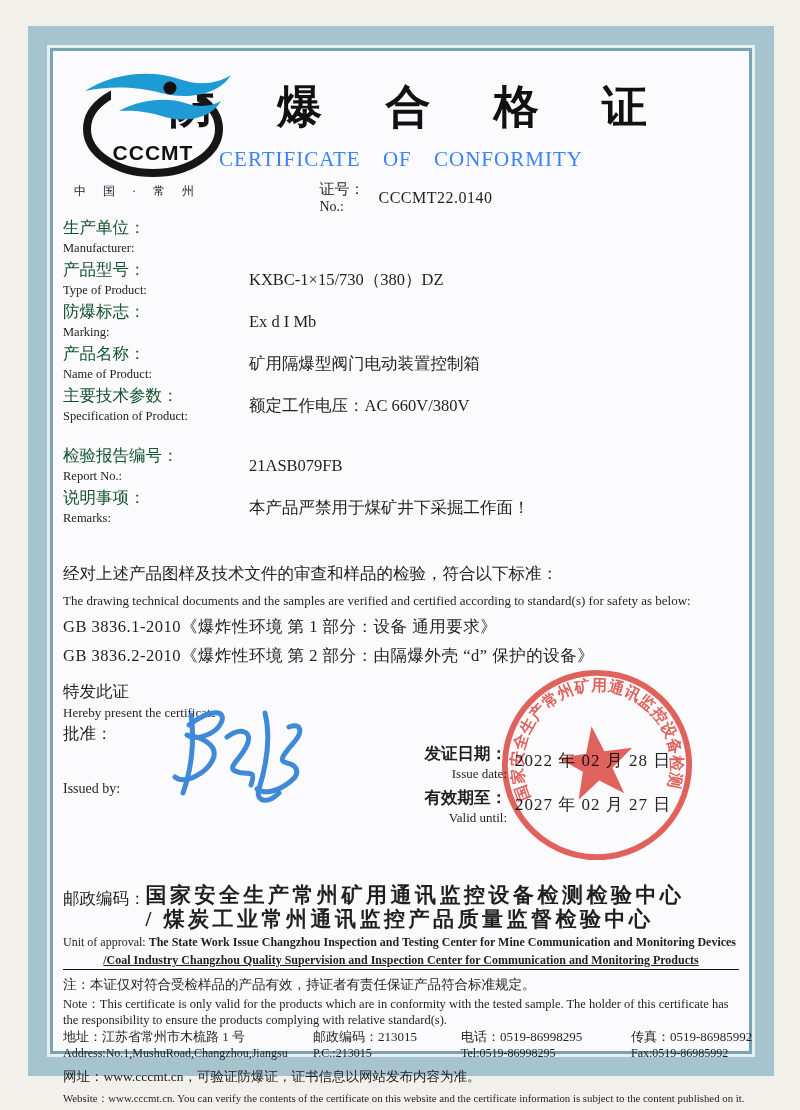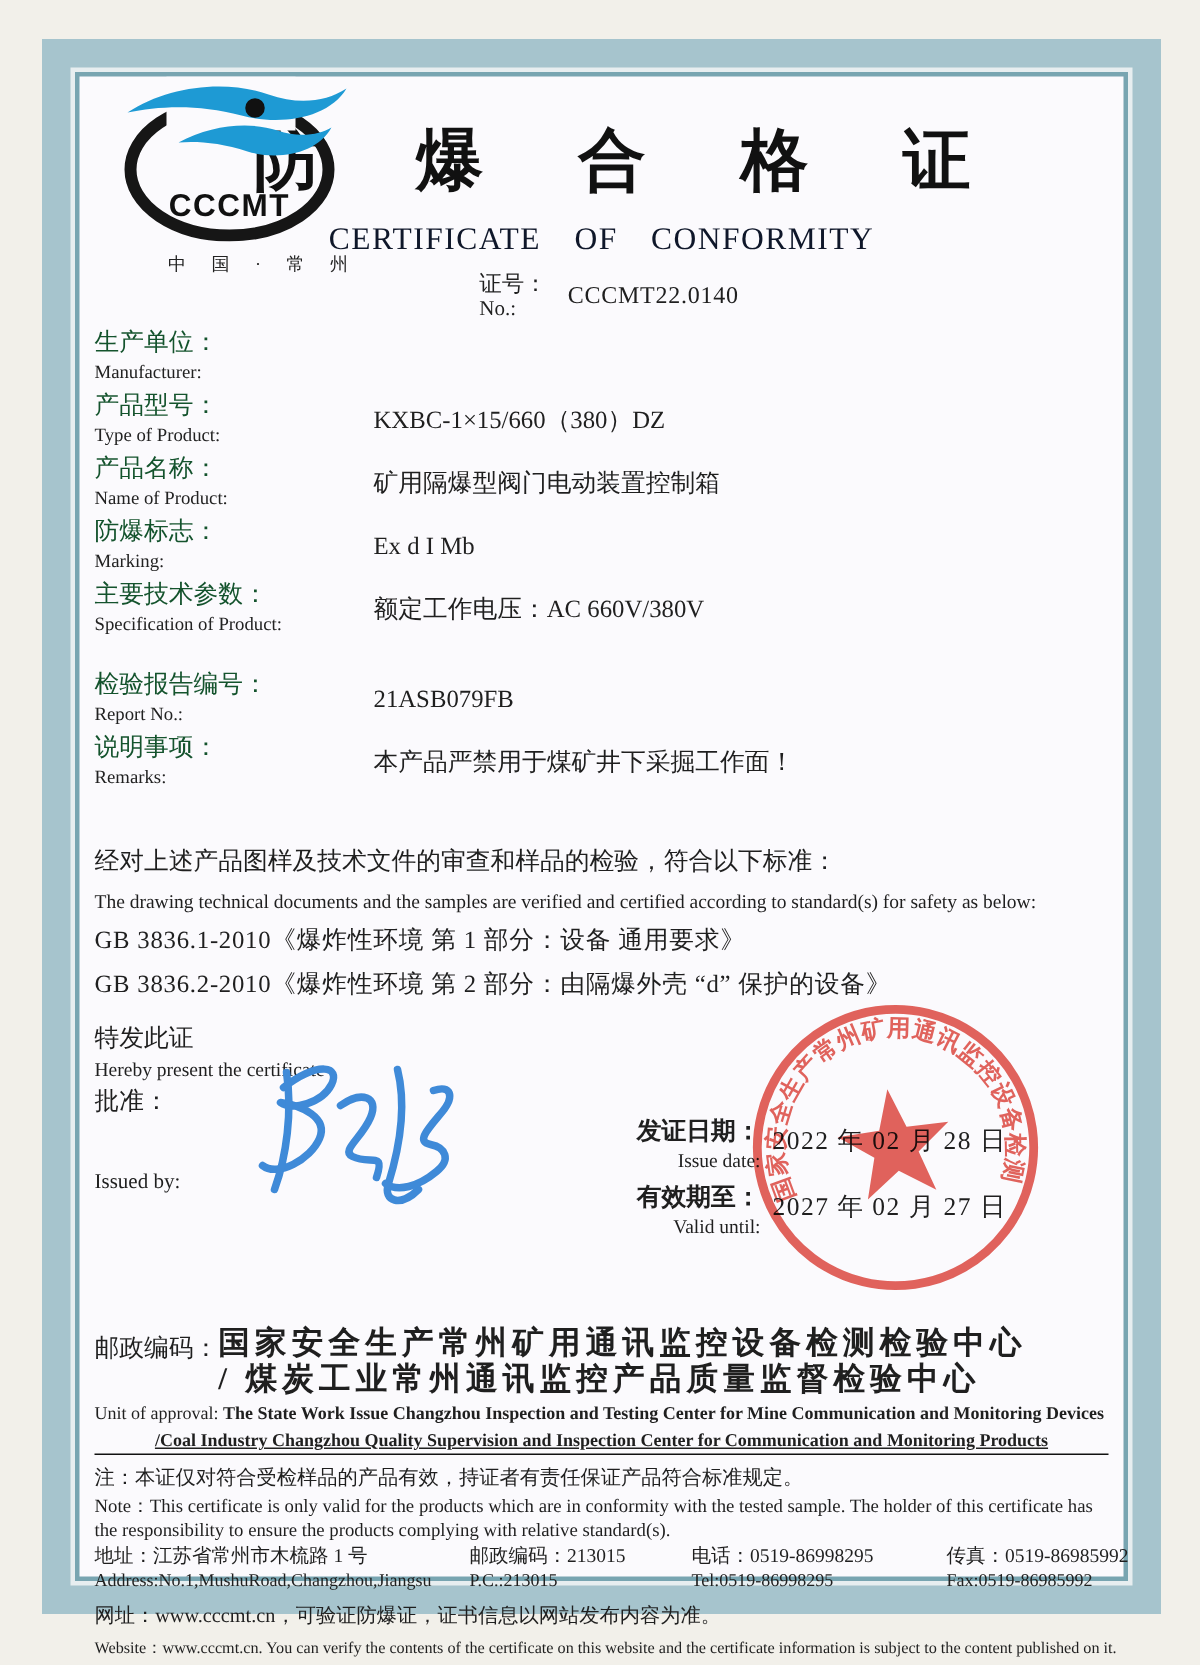--- a/index.html
+++ b/index.html
@@ -14,29 +14,29 @@
   .cert-band {
     position:absolute; left:28px; top:26px; right:26px; bottom:34px;
     background:#a6c4cd; padding:19px;
   }
   .cert-light { background:#e7eef0; padding:3px; height:100%; }
   .cert-dark { background:#78a5b1; padding:3px; height:100%; }
   .cert-body { background:#fbfafd; height:100%; padding:0 10px; position:relative; }
 
   
   .header { position:relative; height:162px; }
-  .logo { position:absolute; left:4px; top:0; width:172px; text-align:right; }
+  .logo { position:absolute; left:4px; top:16px; width:172px; text-align:left; }
   .logo-sub { font-size:12px; letter-spacing:7px; color:#222; margin-top:2px; padding-left:7px; }
   .title {
     text-align:center; font-size:45px; font-weight:600; letter-spacing:26px;
     padding-top:26px; padding-left:40px; color:#111;
   }
   .subtitle {
     text-align:center; font-size:21px; letter-spacing:1px; word-spacing:16px;
-    margin-top:10px; color:#0f172a;
+    margin-top:10px; color:#3b82f6;
   }
   .certno { display:flex; justify-content:center; margin-top:8px; margin-left:10px; }
   .certno-labels { text-align:left; }
   .certno-cn { font-size:15px; }
   .certno-en { font-size:14px; }
   .certno-val { font-size:16px; margin-left:14px; align-self:center; letter-spacing:.5px; }
 
   
   .fields { margin-top:4px; }
   .frow { display:flex; min-height:42px; }
@@ -123,35 +123,35 @@
         <div class="flabels">
           <div class="flabel-cn">生产单位：</div>
           <div class="flabel-en">Manufacturer:</div>
         </div>
       </div>
       <div class="frow">
         <div class="flabels">
           <div class="flabel-cn">产品型号：</div>
           <div class="flabel-en">Type of Product:</div>
         </div>
-        <div class="fvalue">KXBC-1×15/660（380）DZ</div>
+        <div class="fvalue">KXBC-1×15/730（380）DZ</div>
+      </div>
+      <div class="frow">
+        <div class="flabels">
+          <div class="flabel-cn">防爆标志：</div>
+          <div class="flabel-en">Marking:</div>
+        </div>
+        <div class="fvalue">Ex d I Mb</div>
       </div>
       <div class="frow">
         <div class="flabels">
           <div class="flabel-cn">产品名称：</div>
           <div class="flabel-en">Name of Product:</div>
         </div>
         <div class="fvalue">矿用隔爆型阀门电动装置控制箱</div>
-      </div>
-      <div class="frow">
-        <div class="flabels">
-          <div class="flabel-cn">防爆标志：</div>
-          <div class="flabel-en">Marking:</div>
-        </div>
-        <div class="fvalue">Ex d I Mb</div>
       </div>
       <div class="frow">
         <div class="flabels">
           <div class="flabel-cn">主要技术参数：</div>
           <div class="flabel-en">Specification of Product:</div>
         </div>
         <div class="fvalue">额定工作电压：AC 660V/380V</div>
       </div>
       <div class="frow gap-before">
         <div class="flabels">

